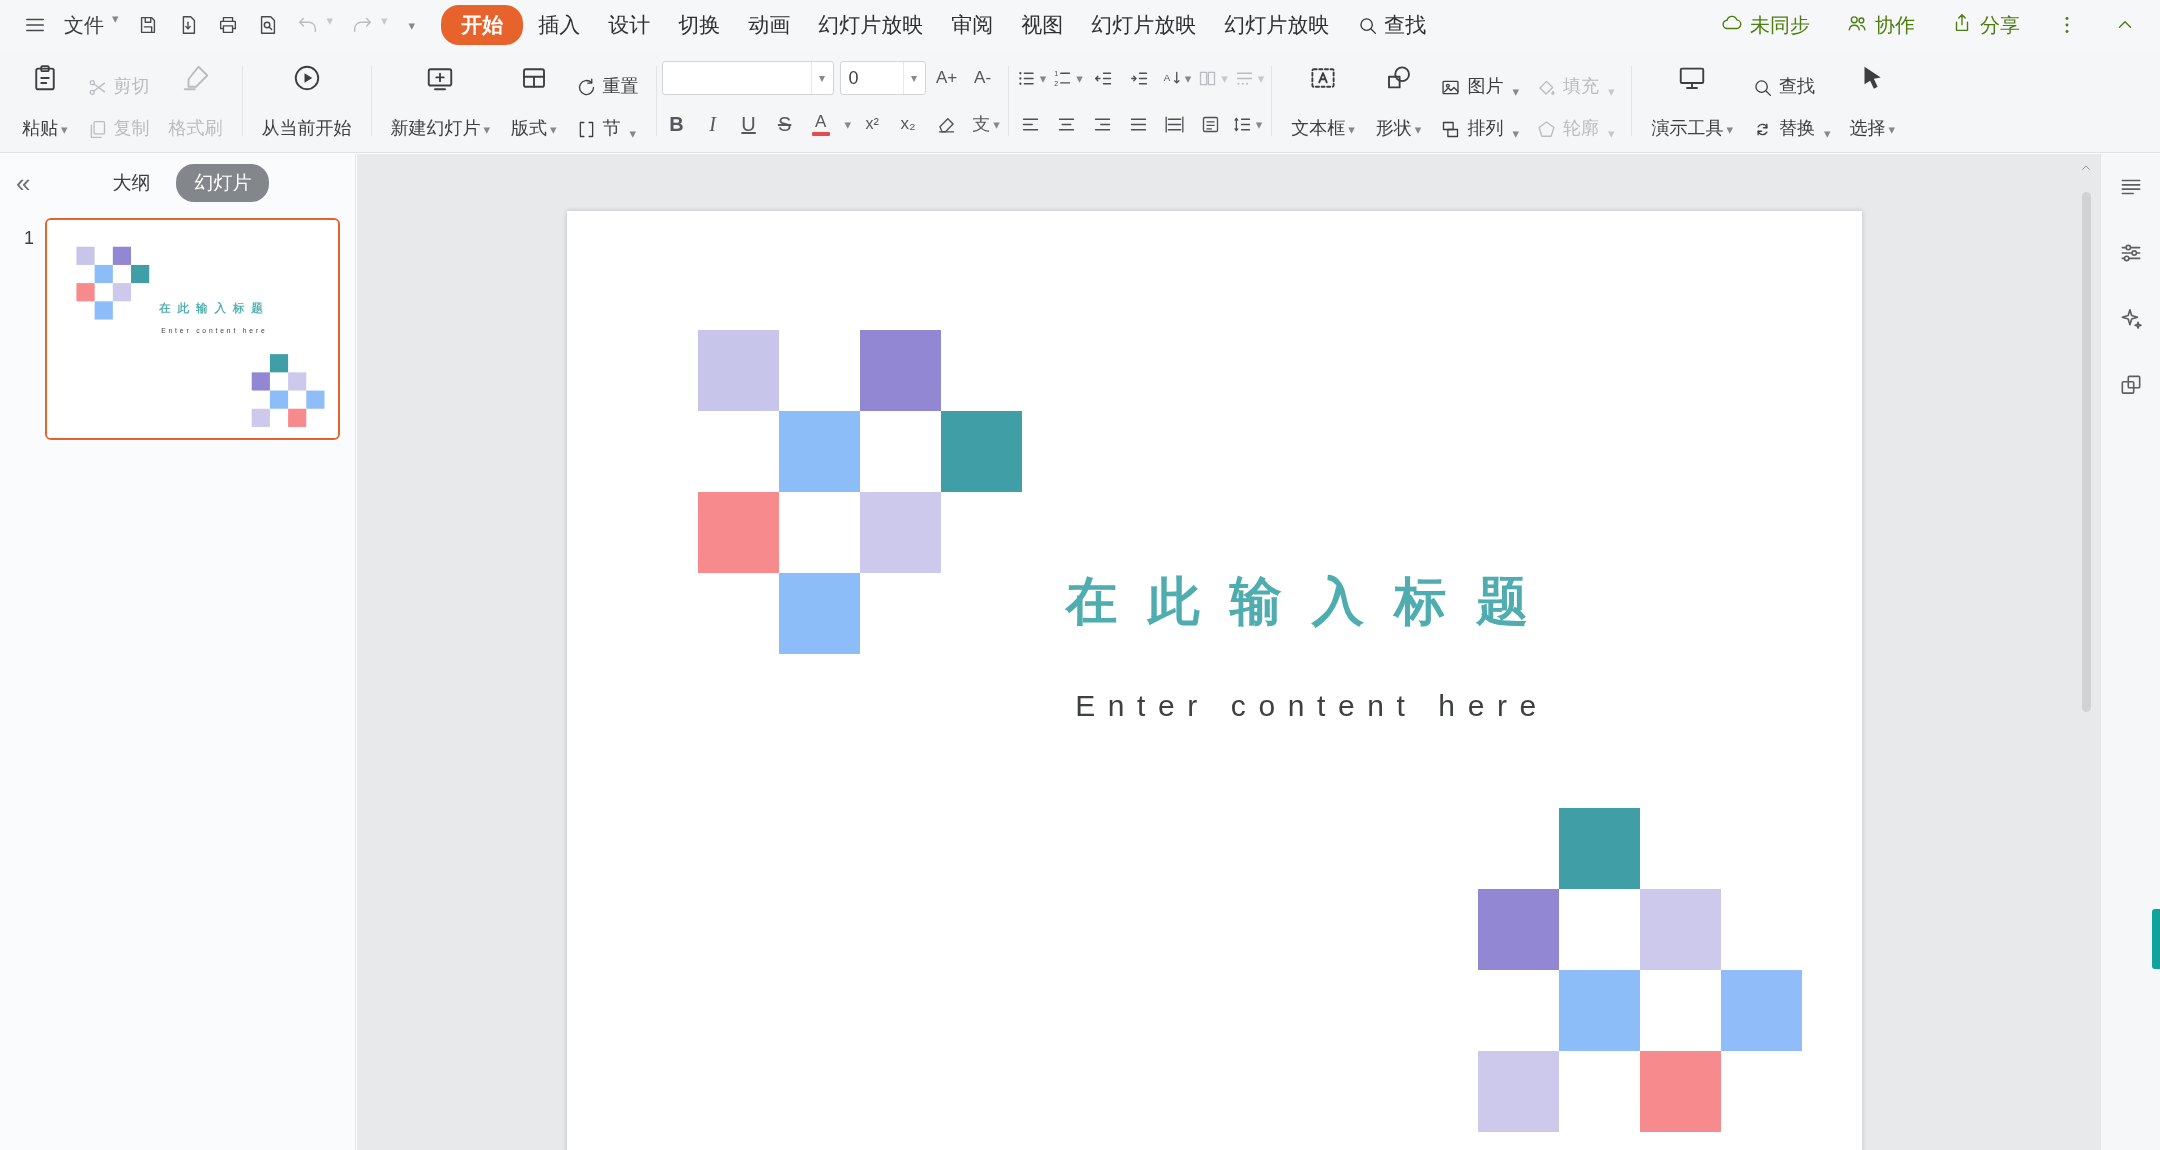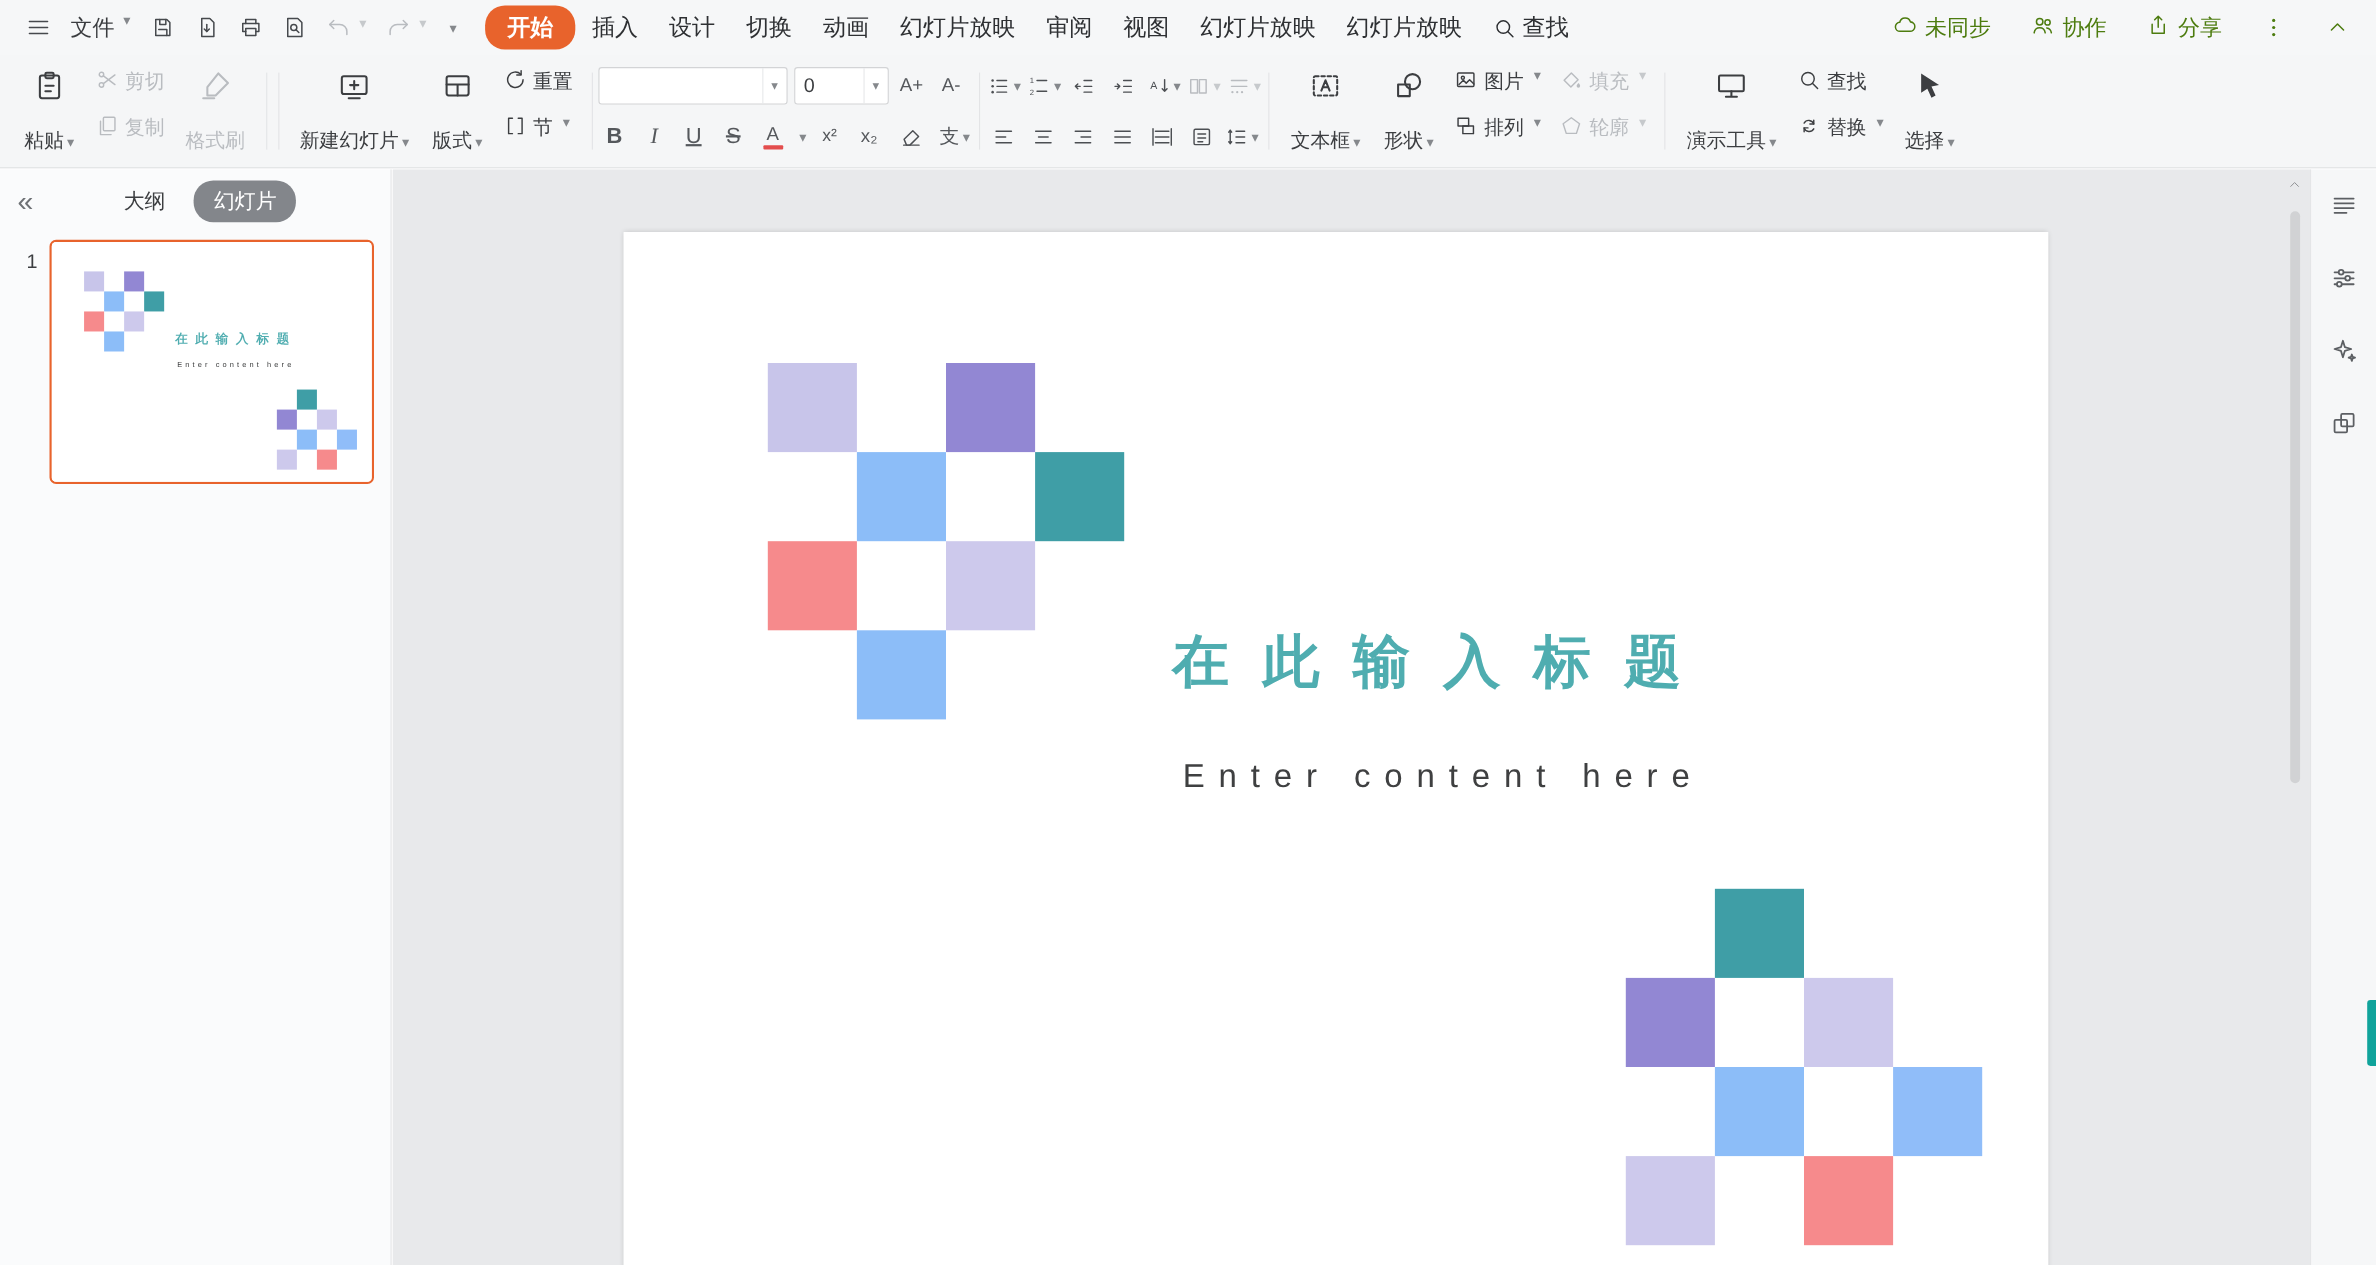--- a/index.html
+++ b/index.html
@@ -25,21 +25,21 @@
   .mb-right{margin-left:auto;display:flex;align-items:center;gap:24px;color:#54575b;font-size:20px}
   .mb-right .mb-btn{gap:7px;color:#4d7c0f}
 
   
   .ribbon{height:103px;background:#f5f6f7;display:flex;align-items:stretch;padding:4px 8px;border-bottom:1px solid #e0e1e3}
   .sep{width:1px;background:#e3e4e6;margin:12px 5px;flex:none}
   .rb-group{display:flex;align-items:stretch;gap:3px;padding:0 5px}
   .rb-tall{display:flex;flex-direction:column;align-items:center;justify-content:space-between;padding:9px 9px;border-radius:4px;color:#3c3e41}
   .rb-label{font-size:18px;white-space:nowrap;display:flex;align-items:center;line-height:1.1}
   .rb-col{display:flex;flex-direction:column;justify-content:space-between;padding:8px 0}
-  .rb-small{display:flex;align-items:flex-start;gap:6px;height:36px;padding:0 7px;font-size:18px;border-radius:4px;white-space:nowrap;color:#3c3e41}
+  .rb-small{display:flex;align-items:flex-end;gap:6px;height:36px;padding:0 7px;font-size:18px;border-radius:4px;white-space:nowrap;color:#3c3e41}
   .fg{display:flex;flex-direction:column;justify-content:space-between;padding:7px 0}
   .fg-row{display:flex;align-items:center;gap:6px}
   .combo{height:34px;background:#fff;border:1px solid #d3d4d6;border-radius:3px;display:flex;align-items:stretch;font-size:18px;color:#3c3e41}
   .combo .val{flex:1;display:flex;align-items:center;padding:0 8px}
   .combo .cbtn{width:22px;display:flex;align-items:center;justify-content:center;border-left:1px solid #e7e8ea;color:#85888c;font-size:12px}
   .icon-btn{min-width:34px;height:34px;display:flex;align-items:center;justify-content:center;border-radius:4px;color:#4c4f53;padding:0 2px}
   .txt-btn{min-width:30px;height:34px;display:flex;align-items:center;justify-content:center;font-size:20px;color:#55585c;border-radius:4px;padding:0 3px}
   .b{font-weight:bold}.i{font-style:italic;font-family:"Liberation Serif",serif}.u{text-decoration:underline}.s{text-decoration:line-through}
   .fc-btn{display:flex;flex-direction:column;align-items:center;justify-content:center;gap:2px}
   .fc-bar{width:18px;height:4px;background:#e34d4d;border-radius:1px}
@@ -418,20 +418,28 @@
     <div class="rb-tall dis">
       <svg class="ic ic-lg">
           <use href="#i-brush"></use>
         </svg>
       <span class="rb-label">格式刷</span>
     </div>
   </div>
 
   <div class="sep"></div>
 
+  <div class="rb-group">
+    <div class="rb-tall">
+      <svg class="ic ic-lg">
+          <use href="#i-play"></use>
+        </svg>
+      <span class="rb-label">从当前开始</span>
+    </div>
+  </div>
 
   <div class="sep"></div>
 
   <div class="rb-group">
     <div class="rb-tall">
       <svg class="ic ic-lg">
           <use href="#i-newslide"></use>
         </svg>
       <span class="rb-label">
           <span>新建幻灯片</span>

